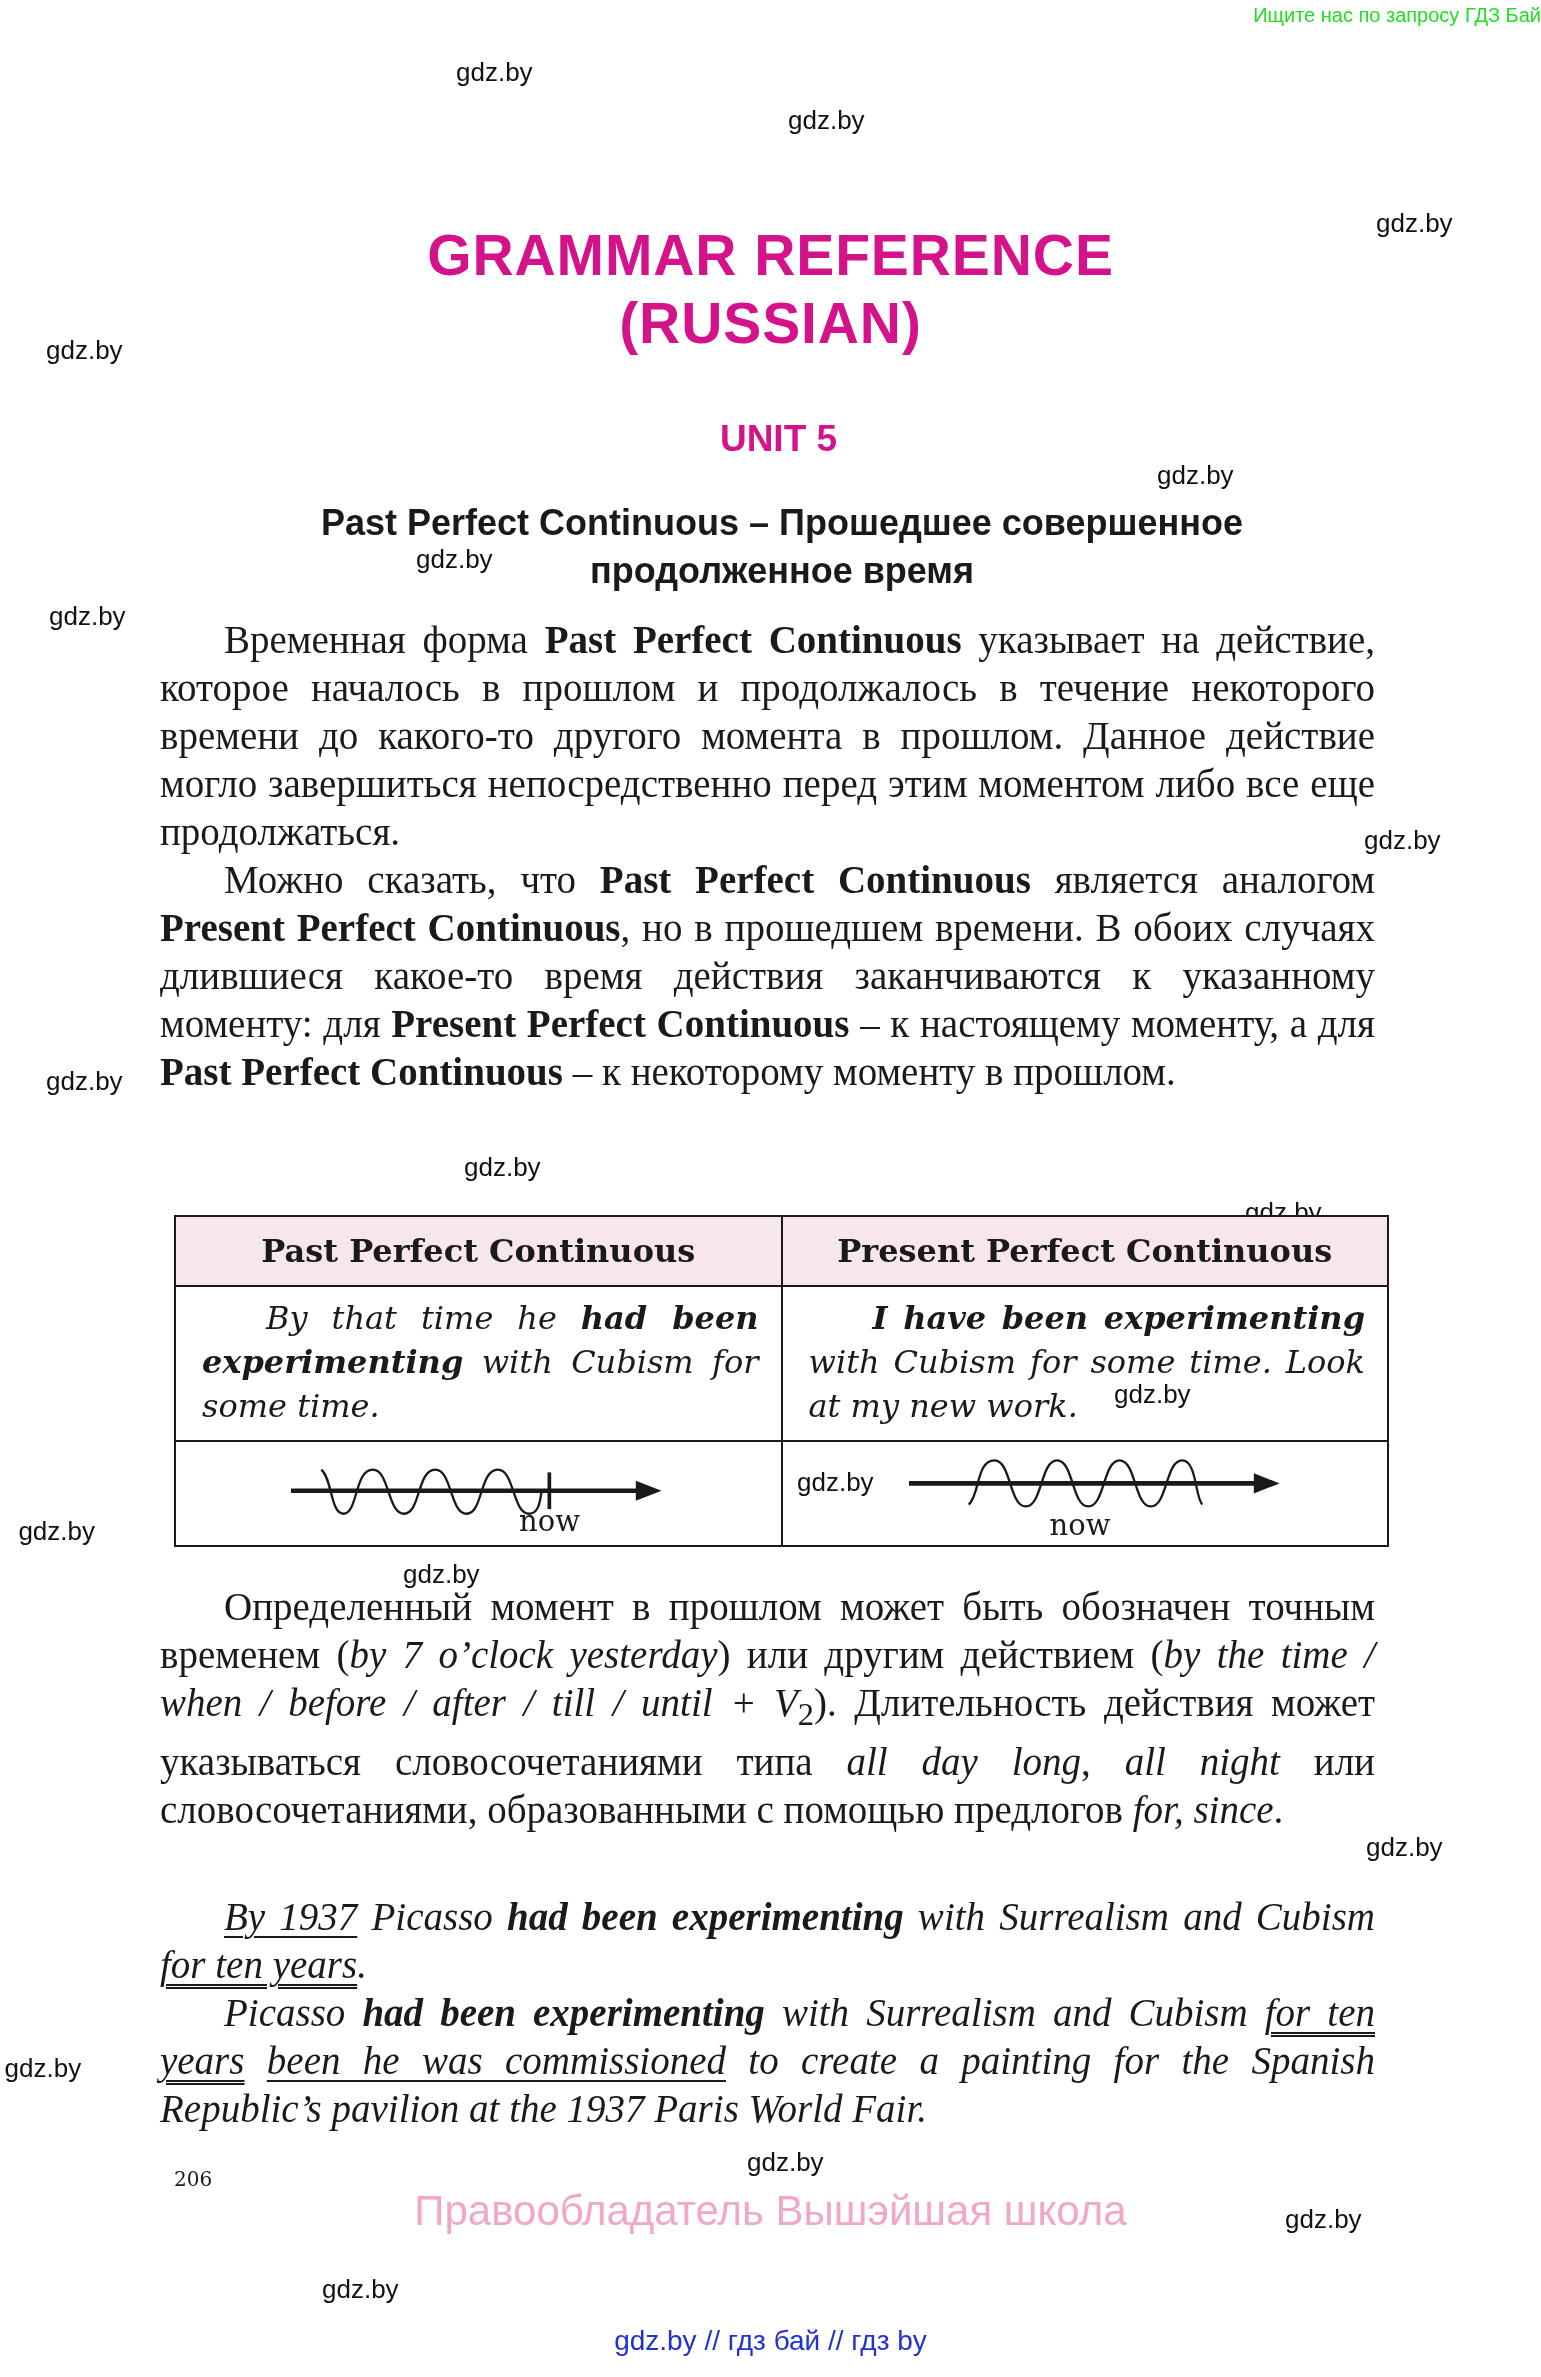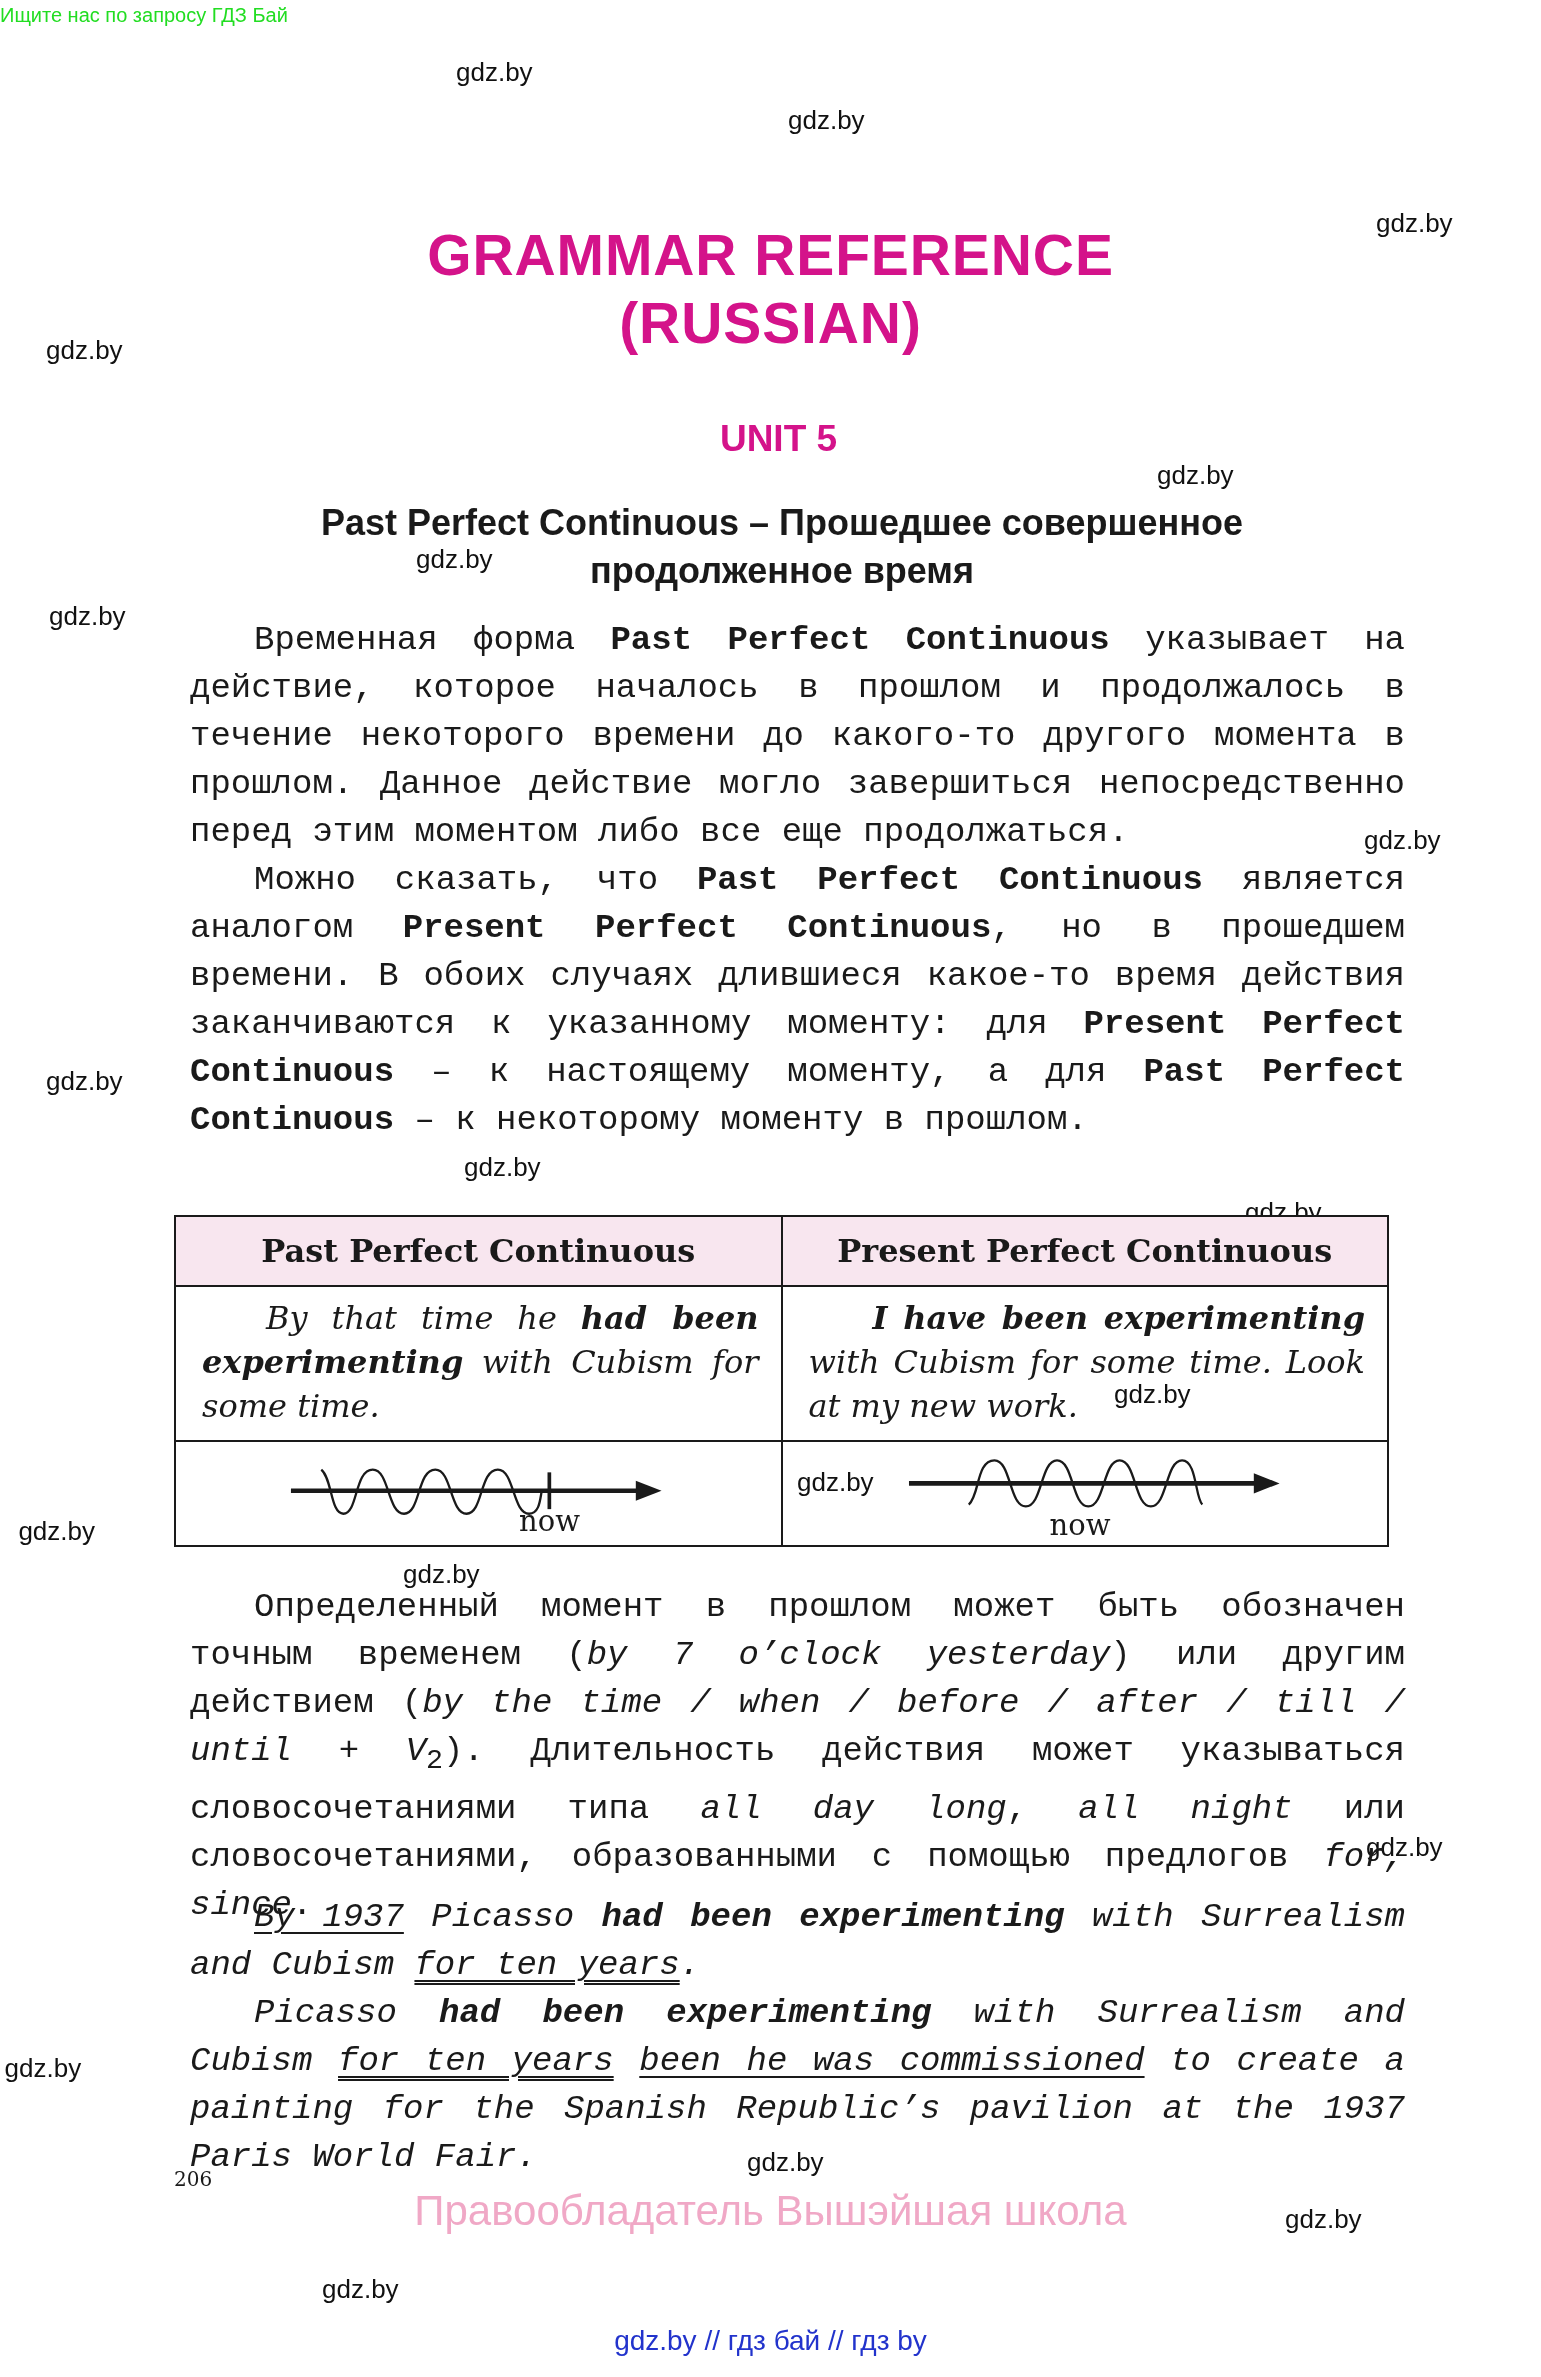--- a/index.html
+++ b/index.html
@@ -1,34 +1,34 @@
 <!DOCTYPE html>
 <html style="font-size:14.7px"><head>
   <meta charset="utf-8">
   <style>
     html, body { margin: 0; padding: 0; background: #ffffff; }
     body { width: 1541px; height: 2377px; position: relative; overflow: hidden; }
     .abs { position: absolute; }
 
-    .topnote { top: 3.7px; left: 0; width: 1541px; text-align: left;
+    .topnote { top: 3.7px; left: 0; width: 1541px; text-align: right;
       font-family: "Liberation Sans", sans-serif; font-size: 20px; color: #22dd22; }
 
     .wm { font-family: "Liberation Sans", sans-serif; font-size: 26px; color: #111; white-space: nowrap; }
 
     .title { left: 0; width: 1541px; text-align: center; font-family: "Liberation Sans", sans-serif;
       font-weight: bold; color: #d4138a; font-size: 57px; line-height: 68px; letter-spacing: 0.9px; margin-top: 48px; }
 
     .unit { left: 8px; width: 1541px; text-align: center; font-family: Liberation Sans, sans-serif;
       font-weight: bold; color: #d4138a; font-size: 37px; }
 
     .subtitle { left: 0; width: 1564px; text-align: center; font-family: "Liberation Sans", sans-serif;
       font-weight: bold; color: #1a1a1a; font-size: 36px; line-height: 48px; }
 
-    .body { left: 190px; width: 1215px; font-family: Liberation Mono, monospace; color: #1a1a1a;
-      font-size: 34px; line-height: 48px; text-align: justify; }
+    .body { left: 160px; width: 1215px; font-family: Liberation Serif, serif; color: #1a1a1a;
+      font-size: 39px; line-height: 48px; text-align: justify; }
     .body p { margin: 0; text-indent: 64px; text-align-last: left; }
     .body b { font-weight: bold; }
     .body i { font-style: italic; }
     .ul1 { text-decoration: underline; text-decoration-thickness: 1.8px; text-underline-offset: 5.5px; }
     .ul2 { text-decoration: underline double; text-decoration-thickness: 1.8px; text-underline-offset: 5.5px; }
 
     table.cmp { position: absolute; left: 174px; top: 1215px; width: 1215px; border-collapse: collapse;
       font-family: "DejaVu Serif", serif; color: #1a1a1a; }
     table.cmp td, table.cmp th { border: 2.8px solid #1a1a1a; vertical-align: top; }
     table.cmp th { background: #f8e6ef; font-weight: bold; font-size: 32px; height: 66px; text-align: center; vertical-align: middle; }

